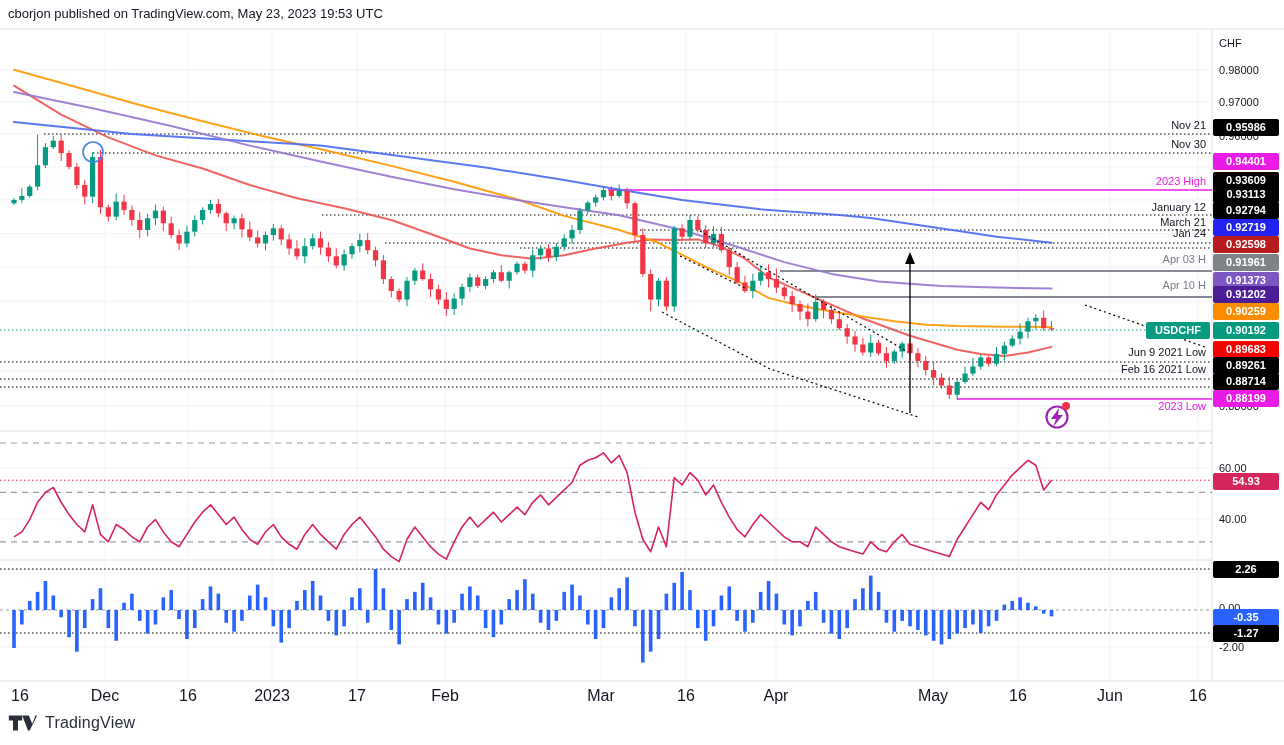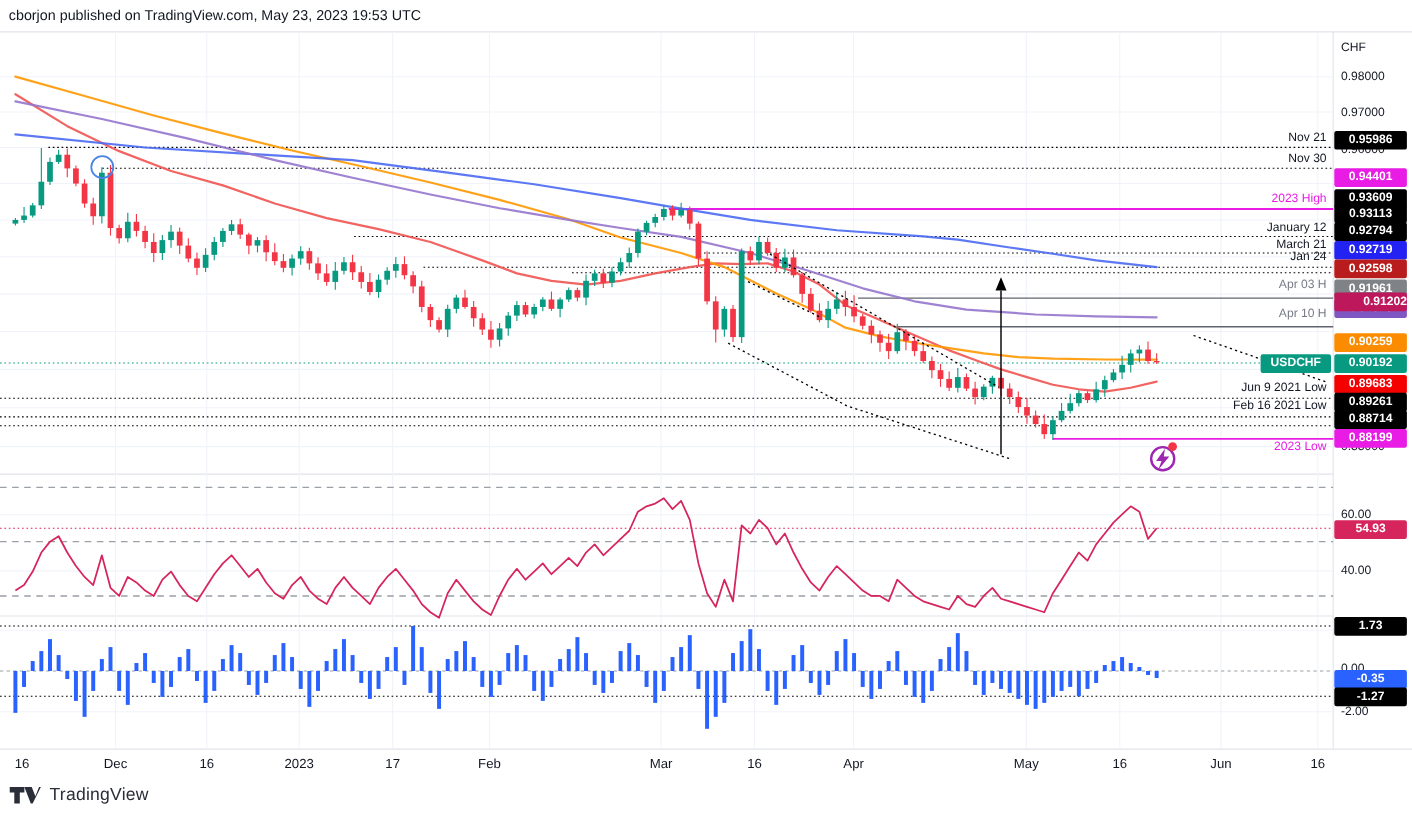--- a/index.html
+++ b/index.html
@@ -4,21 +4,21 @@
 <style>
   html,body{margin:0;padding:0;background:#fff;font-family:"Liberation Sans",sans-serif;}
   #stage{position:relative;width:1284px;height:745px;background:#fff;overflow:hidden;}
   #titlebar{position:absolute;top:6px;left:8px;font-size:13px;color:#131722;}
   #plot-svg{position:absolute;left:0;top:0;}
   .axis-label{position:absolute;left:1214px;width:68px;box-sizing:border-box;height:16px;line-height:16px;
     font-size:11px;color:#131722;padding-left:5px;}
   .axis-tag{position:absolute;left:1213px;width:66px;box-sizing:border-box;height:17px;line-height:17px;
     font-size:11px;color:#fff;text-align:center;border-radius:2px;font-weight:bold;}
   .line-name{position:absolute;right:78px;font-size:11px;color:#131722;height:14px;line-height:14px;text-align:left;}
-  .time-label{position:absolute;top:687px;font-size:12px;color:#131722;transform:translateX(-50%);}
+  .time-label{position:absolute;top:687px;font-size:16px;color:#131722;transform:translateX(-50%);}
   #symbol-flag{position:absolute;left:1146px;top:322px;width:64px;height:17px;line-height:17px;border-radius:2px;
     color:#fff;font-size:11px;font-weight:bold;text-align:center;}
   #footer{position:absolute;left:8px;top:711px;display:flex;align-items:center;gap:7px;}
   #footer span{font-size:16px;color:#2a2e39;letter-spacing:.2px;}
 </style>
 </head>
 <body>
 
 <div id="stage">
   <div id="titlebar">cborjon published on TradingView.com, May 23, 2023 19:53 UTC</div>
@@ -505,29 +505,29 @@
       <div class="axis-label" style="top: 639px;">-2.00</div>
       <div class="axis-tag" style="top: 118.5px; background: rgb(0, 0, 0);">0.95986</div>
       <div class="axis-tag" style="top: 152.5px; background: rgb(232, 28, 228);">0.94401</div>
       <div class="axis-tag" style="top: 171.5px; background: rgb(0, 0, 0);">0.93609</div>
       <div class="axis-tag" style="top: 185.5px; background: rgb(0, 0, 0);">0.93113</div>
       <div class="axis-tag" style="top: 201.5px; background: rgb(0, 0, 0);">0.92794</div>
       <div class="axis-tag" style="top: 218.5px; background: rgb(34, 34, 242);">0.92719</div>
       <div class="axis-tag" style="top: 235.5px; background: #b91c1c;">0.92598</div>
       <div class="axis-tag" style="top: 253.5px; background: rgb(127, 130, 135);">0.91961</div>
       <div class="axis-tag" style="top: 271.5px; background: rgb(126, 87, 194);">0.91373</div>
-      <div class="axis-tag" style="top: 266px; background: #be185d; text-align: right;">0.91202</div>
+      <div class="axis-tag" style="top: 286px; background: #4c1d95;">0.91202</div>
       <div class="axis-tag" style="top: 302.5px; background: rgb(251, 140, 0);">0.90259</div>
       <div class="axis-tag" style="top: 321.5px; background: rgb(8, 153, 129);">0.90192</div>
       <div class="axis-tag" style="top: 340.5px; background: rgb(244, 0, 0);">0.89683</div>
       <div class="axis-tag" style="top: 356.5px; background: rgb(0, 0, 0);">0.89261</div>
       <div class="axis-tag" style="top: 372.5px; background: rgb(0, 0, 0);">0.88714</div>
       <div class="axis-tag" style="top: 389.5px; background: rgb(232, 28, 228);">0.88199</div>
       <div class="axis-tag" style="top: 472.5px; background: rgb(214, 37, 92);">54.93</div>
-      <div class="axis-tag" style="top: 560.5px; background: rgb(0, 0, 0);">1.73</div>
+      <div class="axis-tag" style="top: 560.5px; background: rgb(0, 0, 0);">2.26</div>
       <div class="axis-tag" style="top: 608.5px; background: rgb(41, 98, 255);">-0.35</div>
       <div class="axis-tag" style="top: 624.5px; background: rgb(0, 0, 0);">-1.27</div>
     </div>
   <div id="line-names">
       <div class="line-name" style="top: 118px; color: rgb(19, 23, 34);">Nov 21</div>
       <div class="line-name" style="top: 137px; color: rgb(19, 23, 34);">Nov 30</div>
       <div class="line-name" style="top: 174px; color: rgb(232, 28, 228);">2023 High</div>
       <div class="line-name" style="top: 200px; color: rgb(19, 23, 34);">January 12</div>
       <div class="line-name" style="top: 215px; color: rgb(19, 23, 34);">March 21</div>
       <div class="line-name" style="top: 226px; color: rgb(19, 23, 34);">Jan 24</div>

